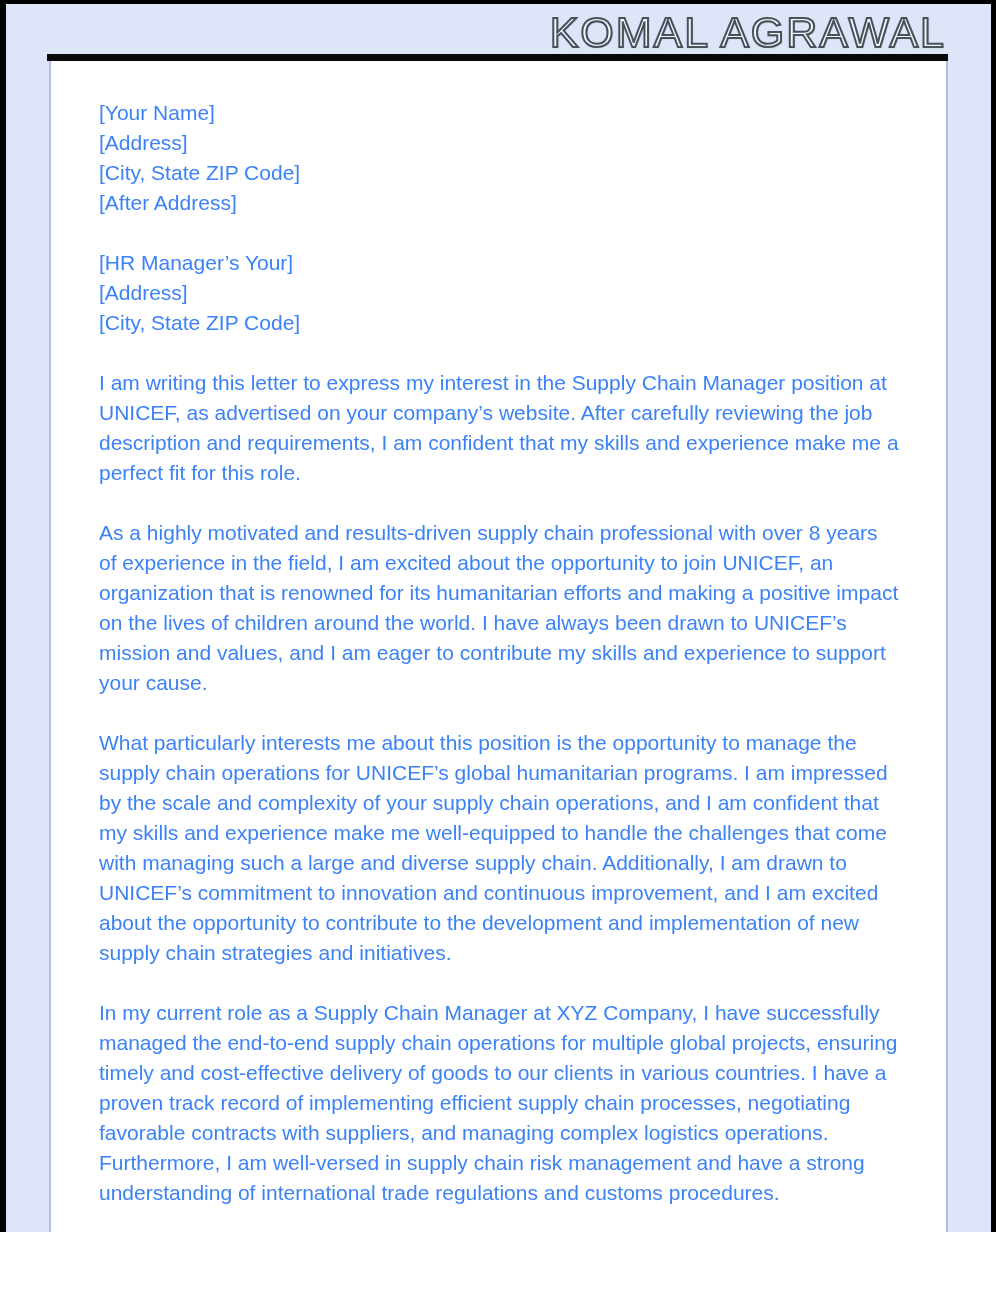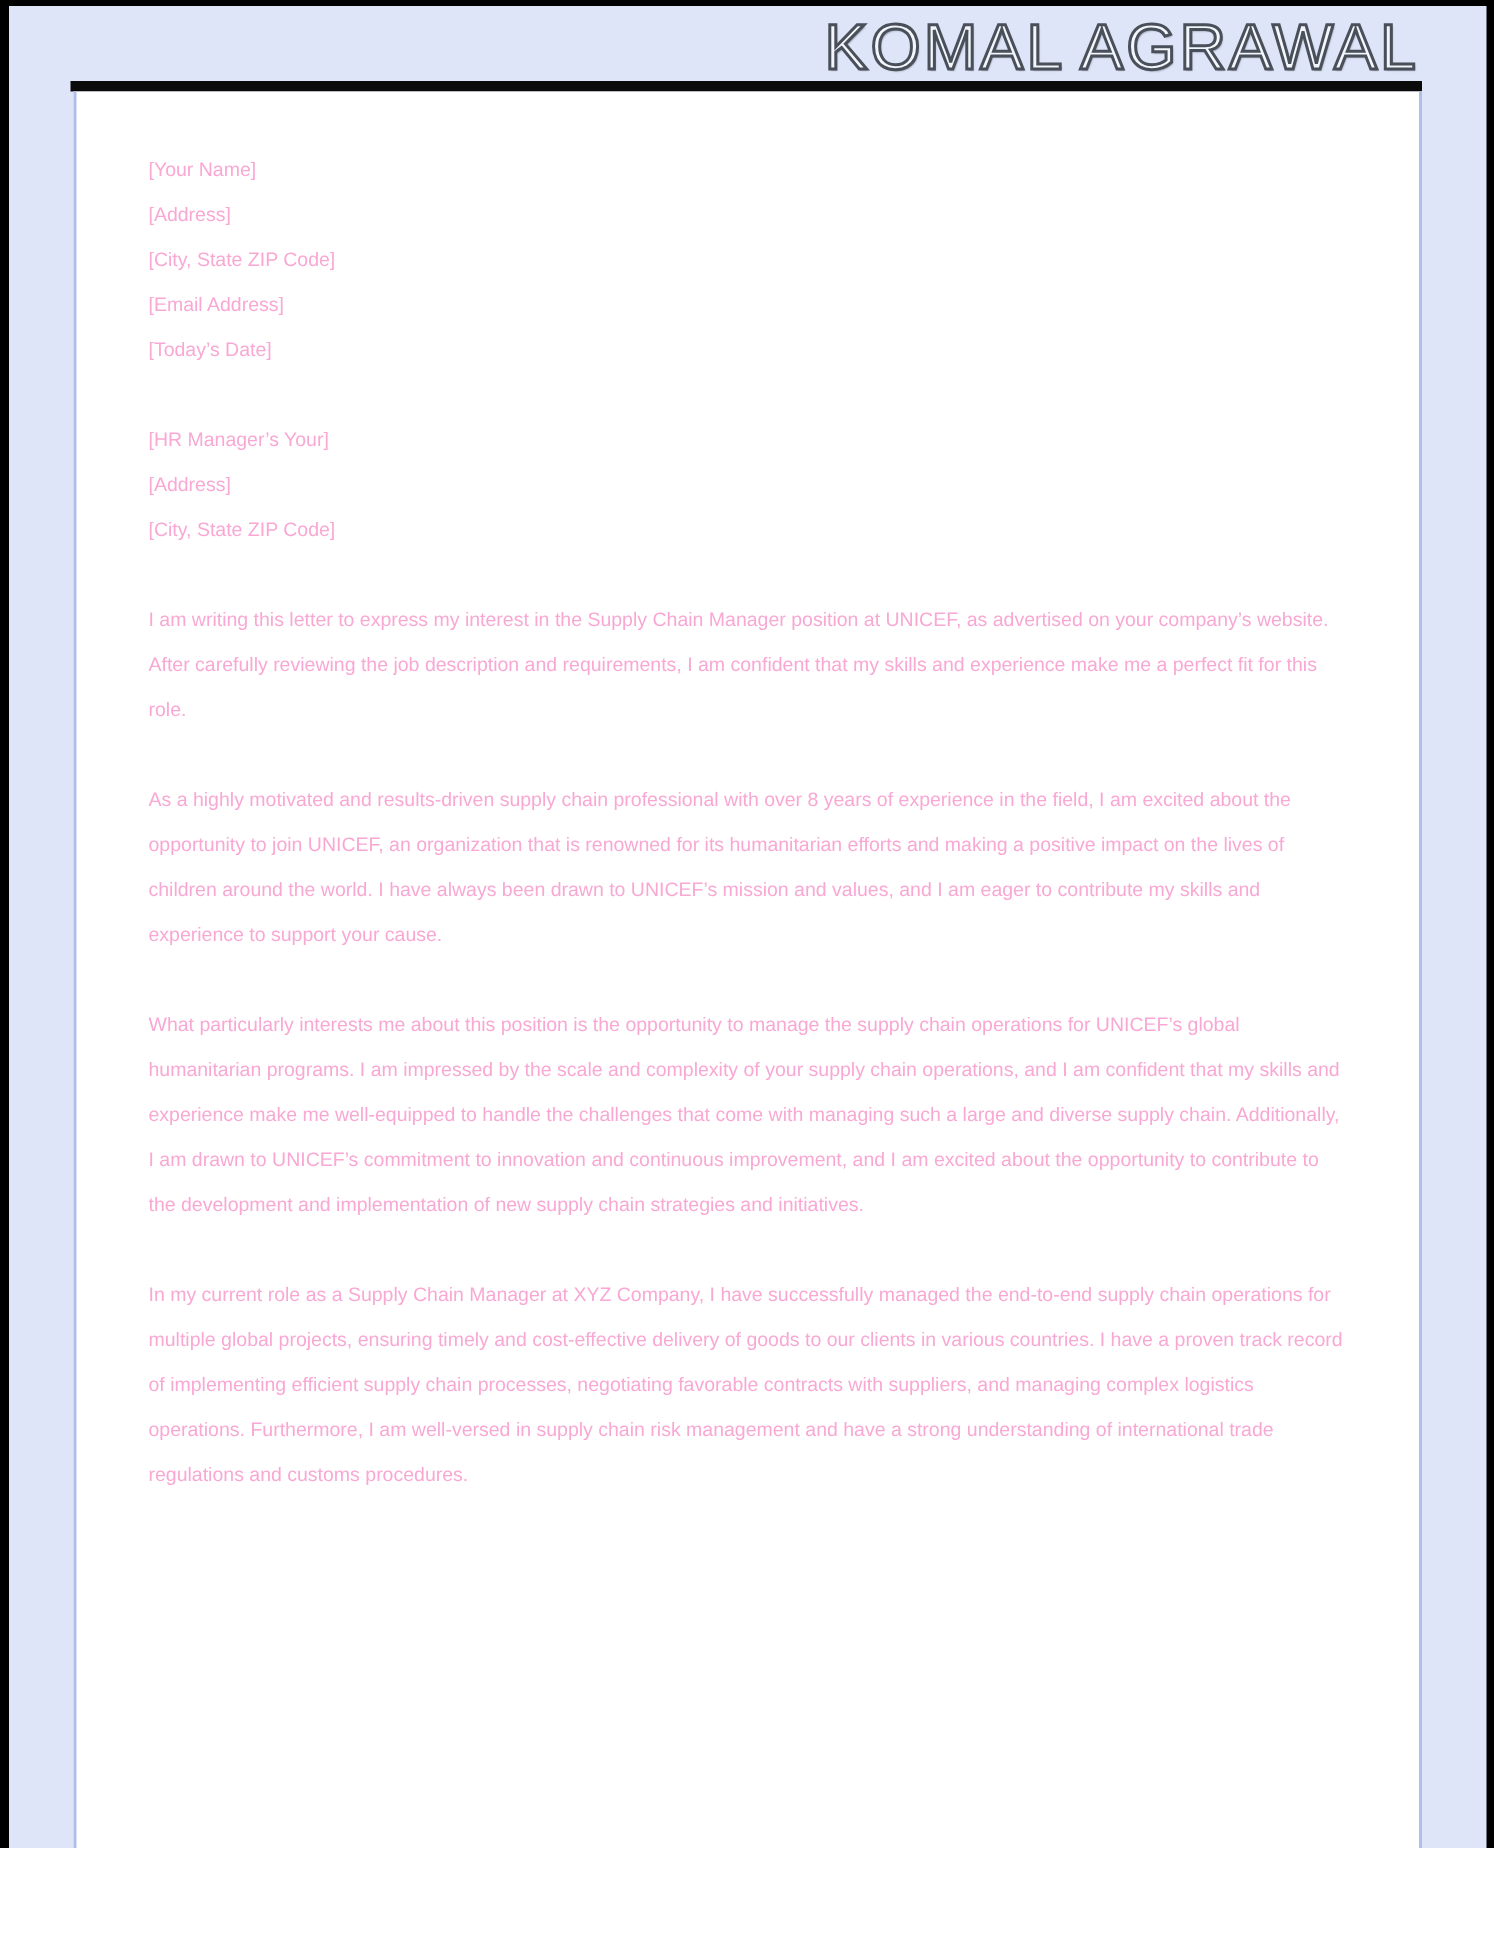--- a/index.html
+++ b/index.html
@@ -48,23 +48,23 @@
     background: #ffffff;
     border-left: 2px solid #aebfe8;
     border-right: 2px solid #aebfe8;
     border-bottom: 2px solid #aebfe8;
   }
 
   .letter-content {
     position: absolute;
     left: 99px; top: 98px;
     width: 801px;
-    font-size: 13px;
+    font-size: 21px;
     line-height: 30px;
-    color: #f9a8d4;
+    color: #3b82f6;
   }
 
   .block { margin-bottom: 30px; }
   .line  { line-height: 30px; }
   .letter-content p { margin: 0 0 30px 0; }
   .letter-content p:last-child { margin-bottom: 0; }
 
   .watermark {
     position: absolute;
     left: 869px; top: 1243px;
@@ -85,22 +85,21 @@
   <div class="divider-bar"></div>
 
   <div class="letter-page"></div>
 
   <div class="letter-content">
 
     <div class="block">
       <div class="line">[Your Name]</div>
       <div class="line">[Address]</div>
       <div class="line">[City, State ZIP Code]</div>
-      <div class="line">[Email Address]</div>
-      <div class="line">[Today’s Date]</div>
+      <div class="line">[After Address]</div>
     </div>
 
     <div class="block">
       <div class="line">[HR Manager’s Your]</div>
       <div class="line">[Address]</div>
       <div class="line">[City, State ZIP Code]</div>
     </div>
 
 
     <p>I am writing this letter to express my interest in the Supply Chain Manager position at UNICEF, as advertised on your company’s website. After carefully reviewing the job description and requirements, I am confident that my skills and experience make me a perfect fit for this role.</p>

